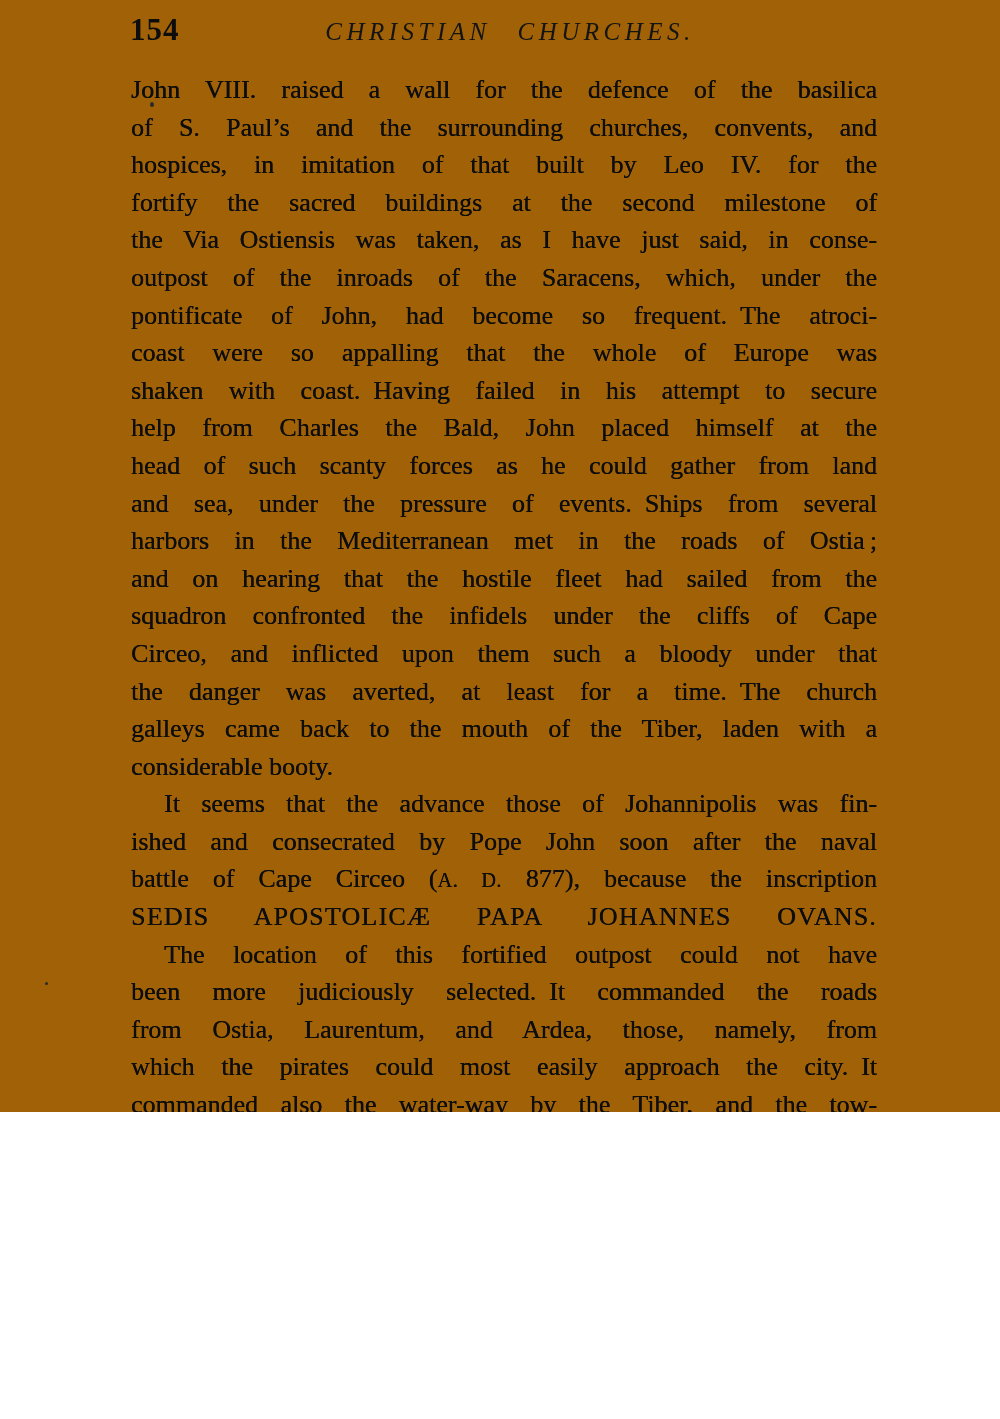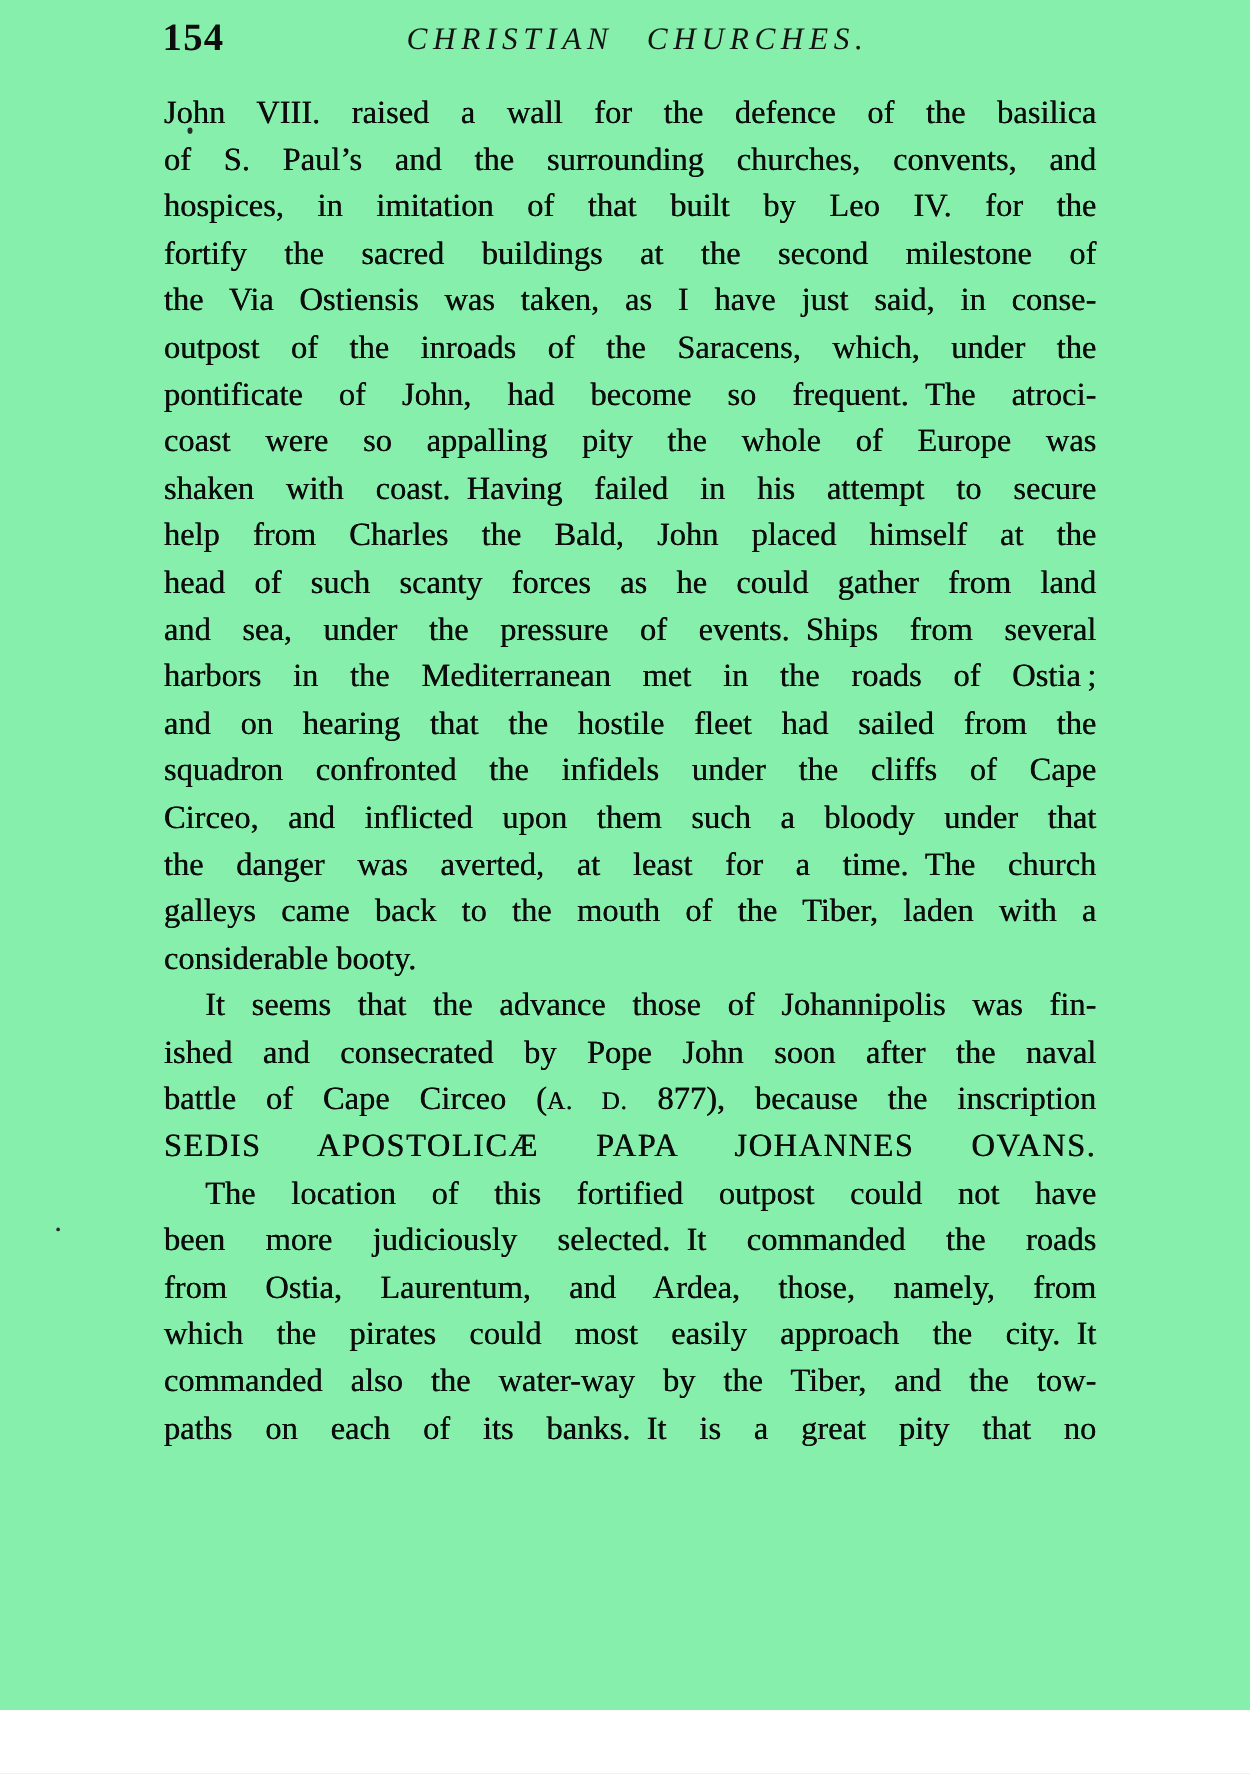--- a/index.html
+++ b/index.html
@@ -1,20 +1,20 @@
 <!DOCTYPE html>
 <html><head>
 <meta charset="utf-8">
 <style>
   html, body { margin: 0; padding: 0; background: #ffffff; }
   .page {
     position: relative;
     width: 1000px;
-    height: 1368px;
-    background: #86efac;
+    height: 1112px;
+    background: #a16207;
     font-family: "Liberation Serif", "DejaVu Serif", serif;
     color: #0d0d0d;
     overflow: hidden;
     text-decoration: underline;
   }
   .page-number {
     position: absolute;
     left: 130px;
     top: 12px;
     font-size: 31px;
@@ -70,21 +70,21 @@
   <div class="running-head">CHRISTIAN CHURCHES.</div>
 
   <div class="body-text">
     <div class="line">John VIII. raised a wall for the defence of the basilica</div>
     <div class="line">of S. Paul’s and the surrounding churches, convents, and</div>
     <div class="line">hospices, in imitation of that built by Leo IV. for the</div>
     <div class="line">fortify the sacred buildings at the second milestone of</div>
     <div class="line">the Via Ostiensis was taken, as I have just said, in conse-</div>
     <div class="line">outpost of the inroads of the Saracens, which, under the</div>
     <div class="line">pontificate of John, had become so frequent. The atroci-</div>
-    <div class="line">coast were so appalling pity the whole of Europe was</div>
+    <div class="line">coast were so appalling that the whole of Europe was</div>
     <div class="line">shaken with coast. Having failed in his attempt to secure</div>
     <div class="line">help from Charles the Bald, John placed himself at the</div>
     <div class="line">head of such scanty forces as he could gather from land</div>
     <div class="line">and sea, under the pressure of events. Ships from several</div>
     <div class="line">harbors in the Mediterranean met in the roads of Ostia ;</div>
     <div class="line">and on hearing that the hostile fleet had sailed from the</div>
     <div class="line">squadron confronted the infidels under the cliffs of Cape</div>
     <div class="line">Circeo, and inflicted upon them such a bloody under that</div>
     <div class="line">the danger was averted, at least for a time. The church</div>
     <div class="line">galleys came back to the mouth of the Tiber, laden with a</div>

